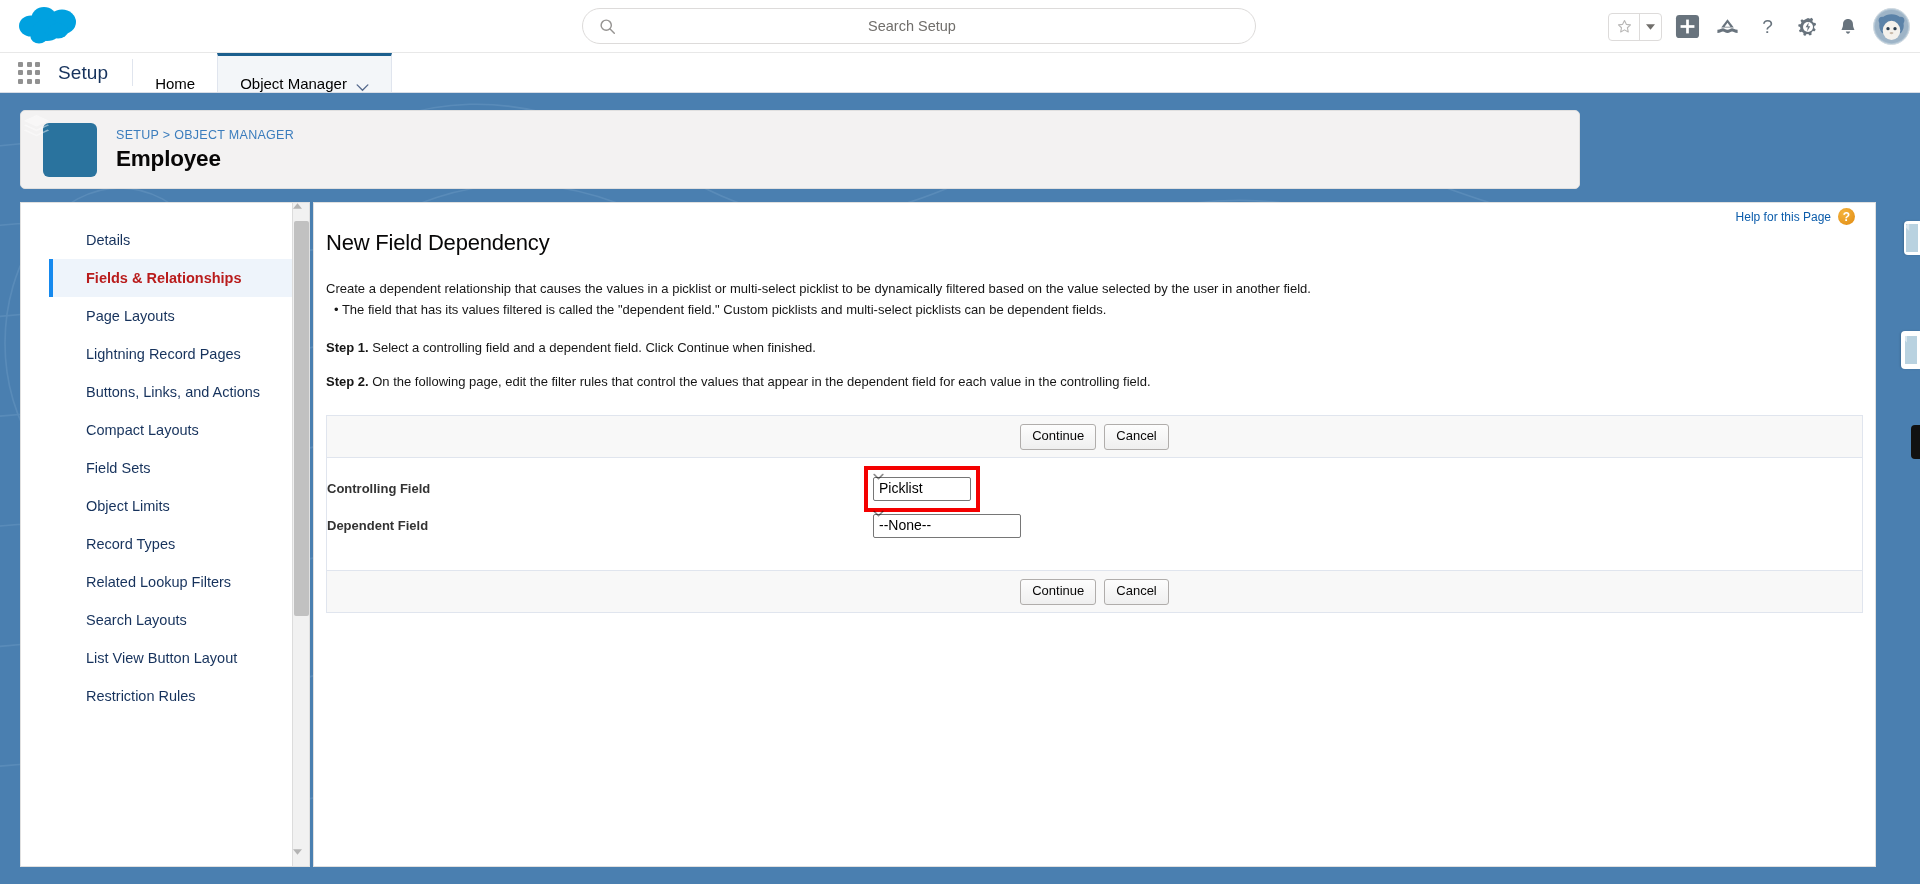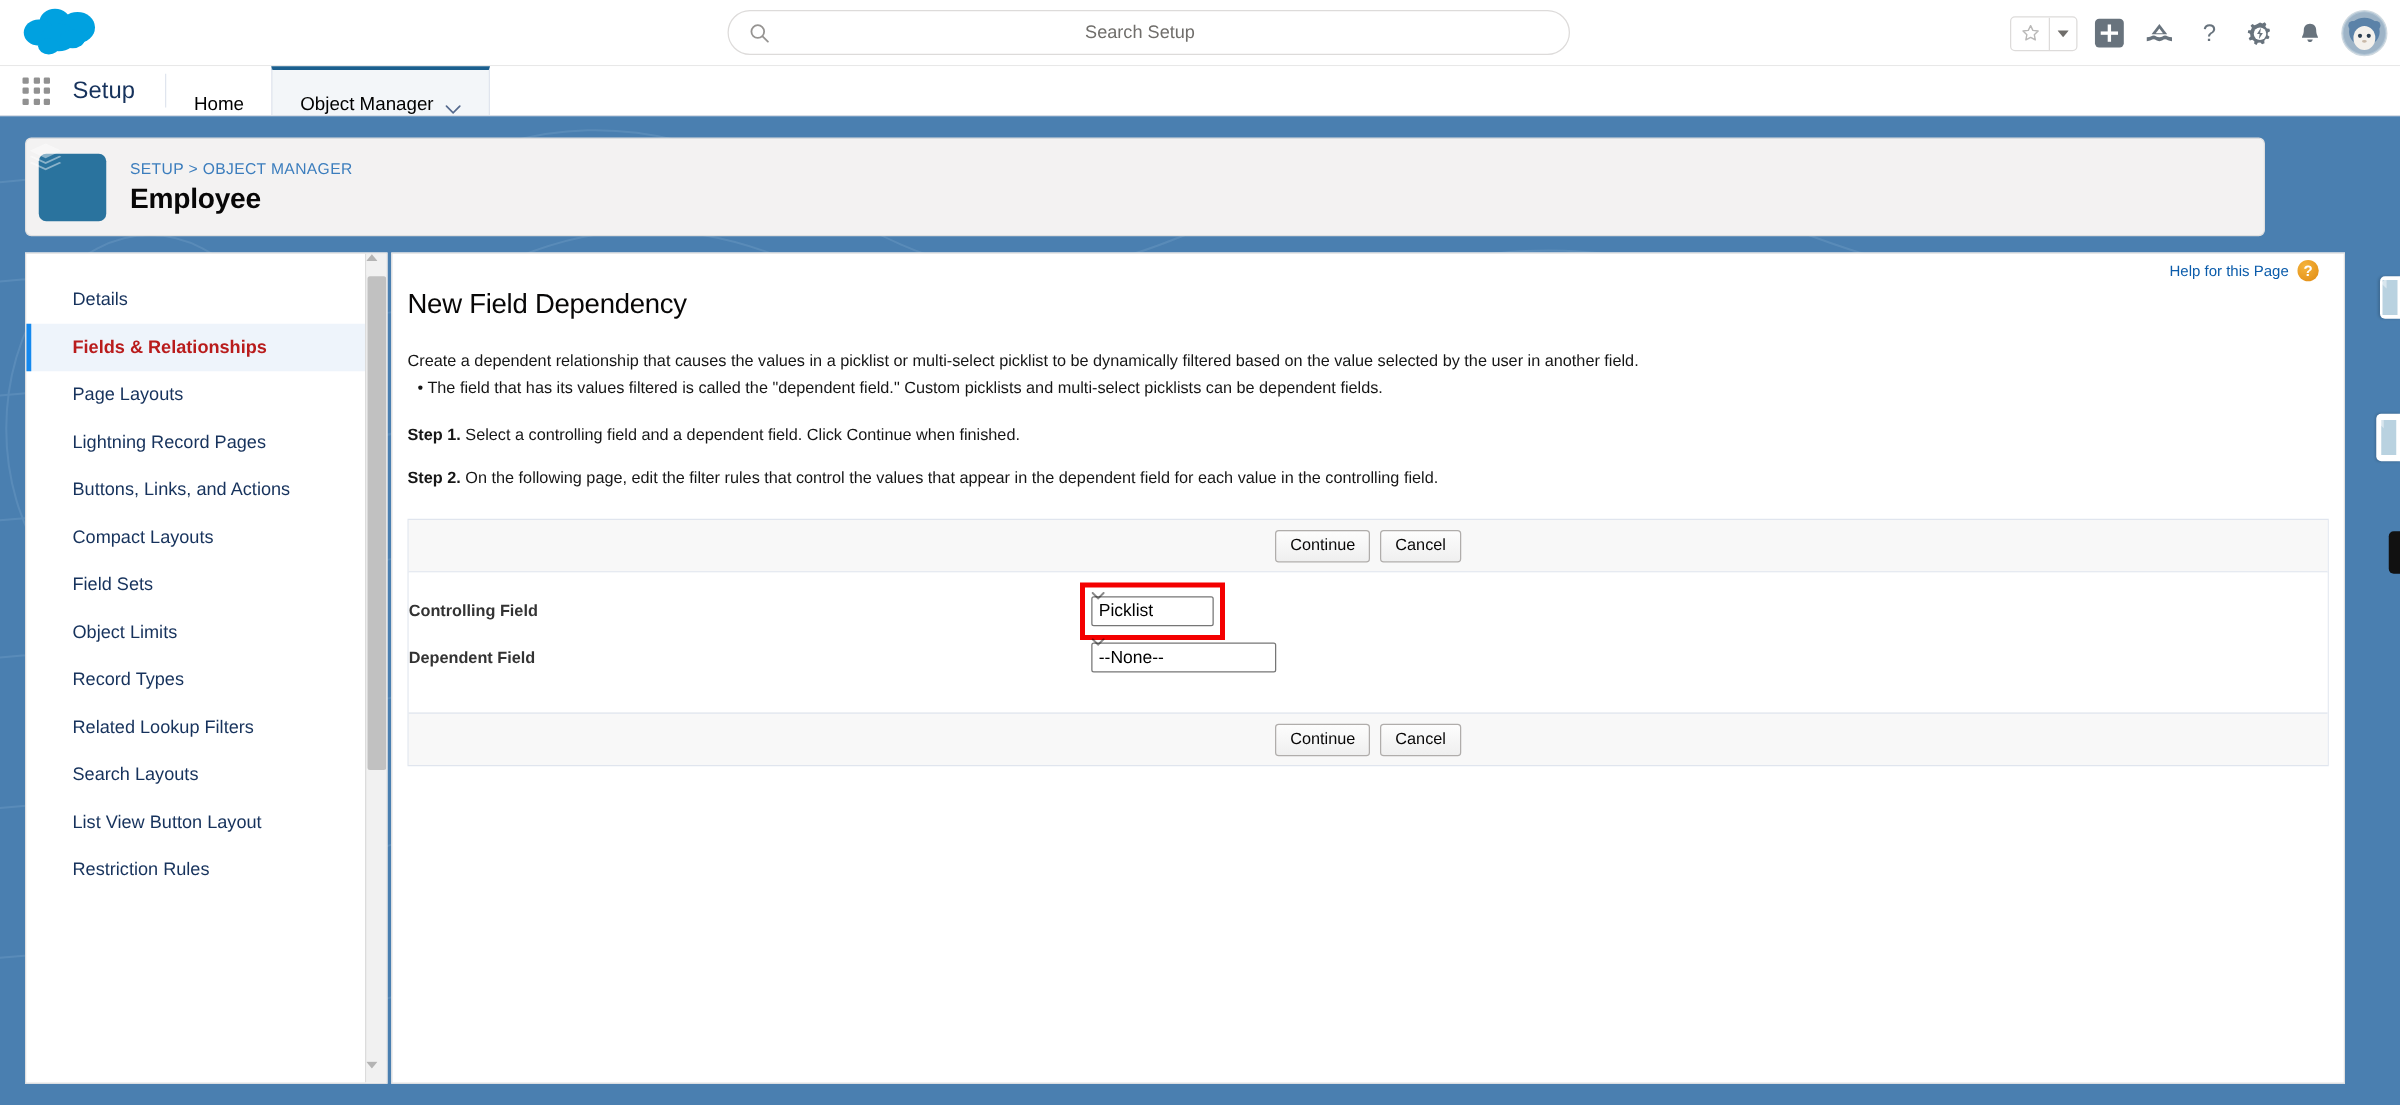--- a/index.html
+++ b/index.html
@@ -105,25 +105,25 @@
     position: absolute; top: 93px; left: 0;
     width: 1920px; height: 791px;
     background: #4a7fb0;
     overflow: hidden;
   }
   .page-bg svg { position: absolute; inset: 0; opacity: .45; }
 
   
   .record-header {
     position: absolute; top: 17px; left: 20px;
-    width: 1792px; height: 79px;
+    width: 1560px; height: 79px;
     background: #f3f2f2;
     border: 1px solid #e0e0e0; border-radius: 5px;
     display: flex; align-items: center;
-    padding-left: 10px;
+    padding-left: 22px;
   }
   .obj-icon {
     width: 54px; height: 54px; border-radius: 6px;
     background: #2a739e;
     display: flex; align-items: center; justify-content: center;
     flex: 0 0 auto;
   }
   .rh-text { margin-left: 19px; }
   .breadcrumb {
     font-size: 12.5px; color: #3b7dbd; letter-spacing: .3px;
@@ -135,21 +135,21 @@
   }
 
   
   .sidebar {
     position: absolute; top: 109px; left: 20px;
     width: 290px; height: 665px;
     background: #ffffff;
     border: 1px solid #e0e0e0;
     overflow: hidden;
   }
-  .side-list { padding-top: 18px; }
+  .side-list { padding-top: 18px; padding-left: 28px; }
   .side-item {
     height: 38px; display: flex; align-items: center;
     padding-left: 33px; font-size: 14.5px; color: #16325c;
     border-left: 4px solid transparent;
     cursor: pointer;
   }
   .side-item.active {
     background: #eef4fb; border-left: 4px solid #1589ee;
     font-weight: bold; color: #b91c1c;
   }

